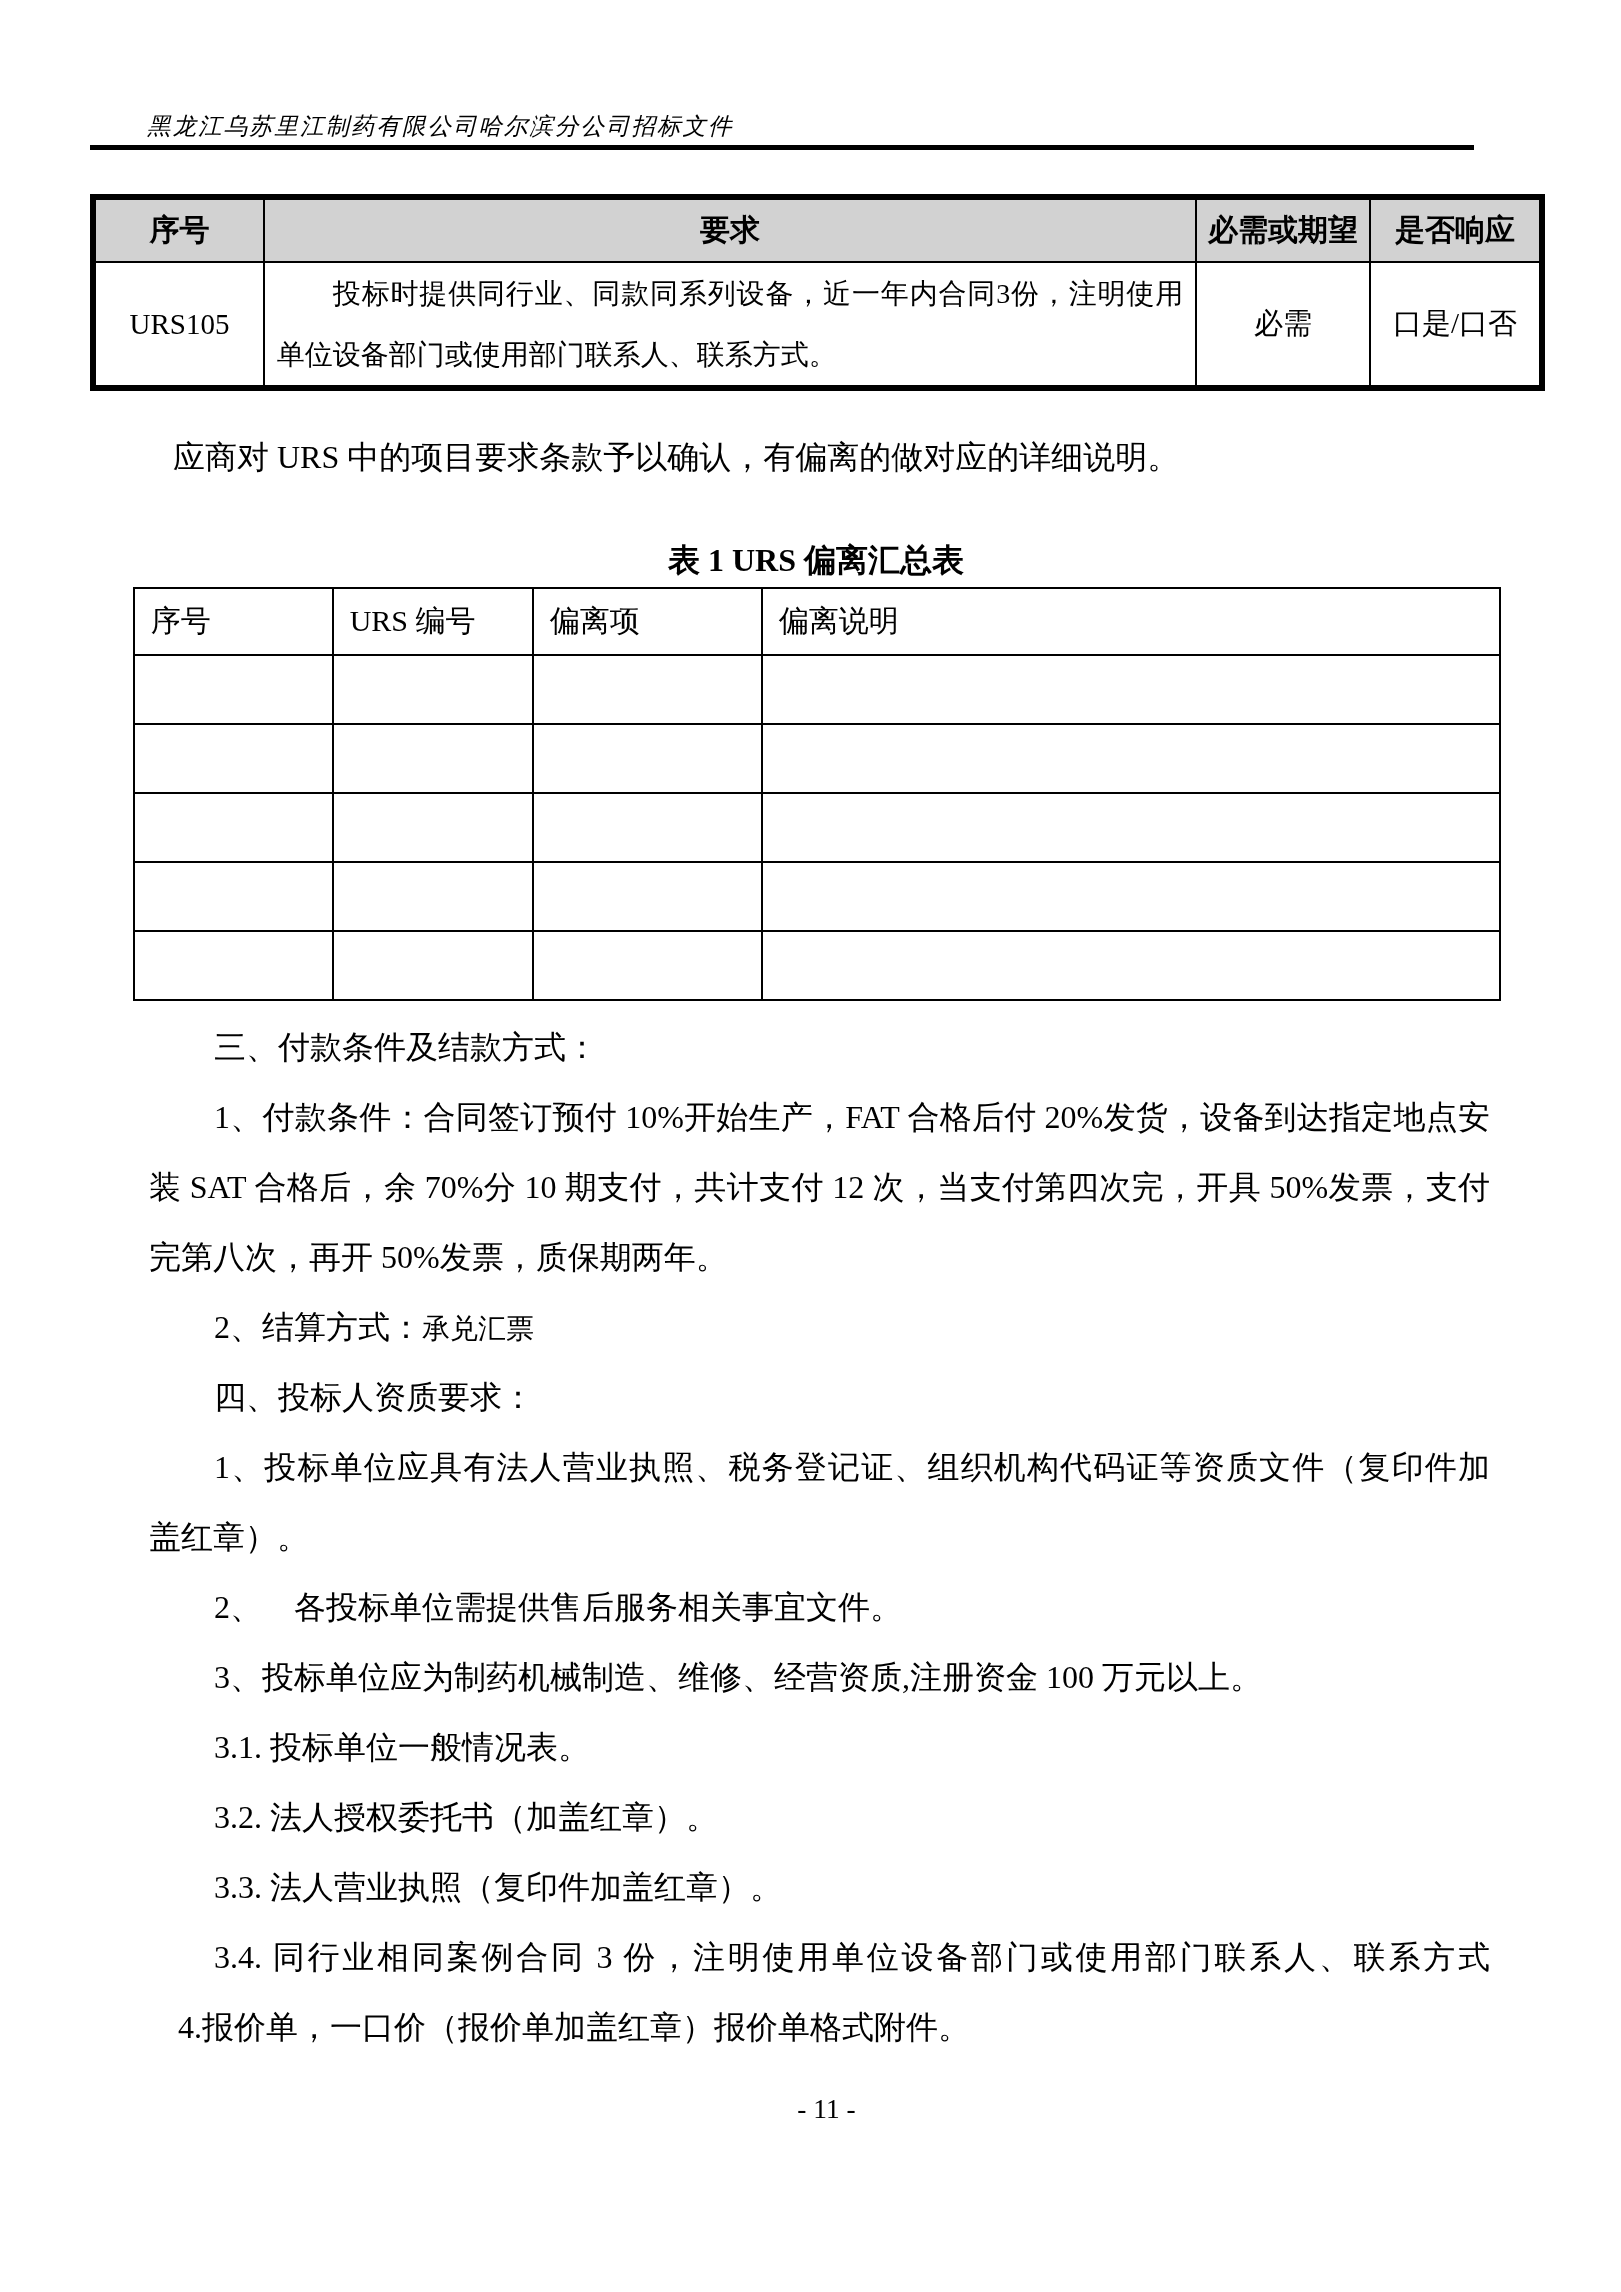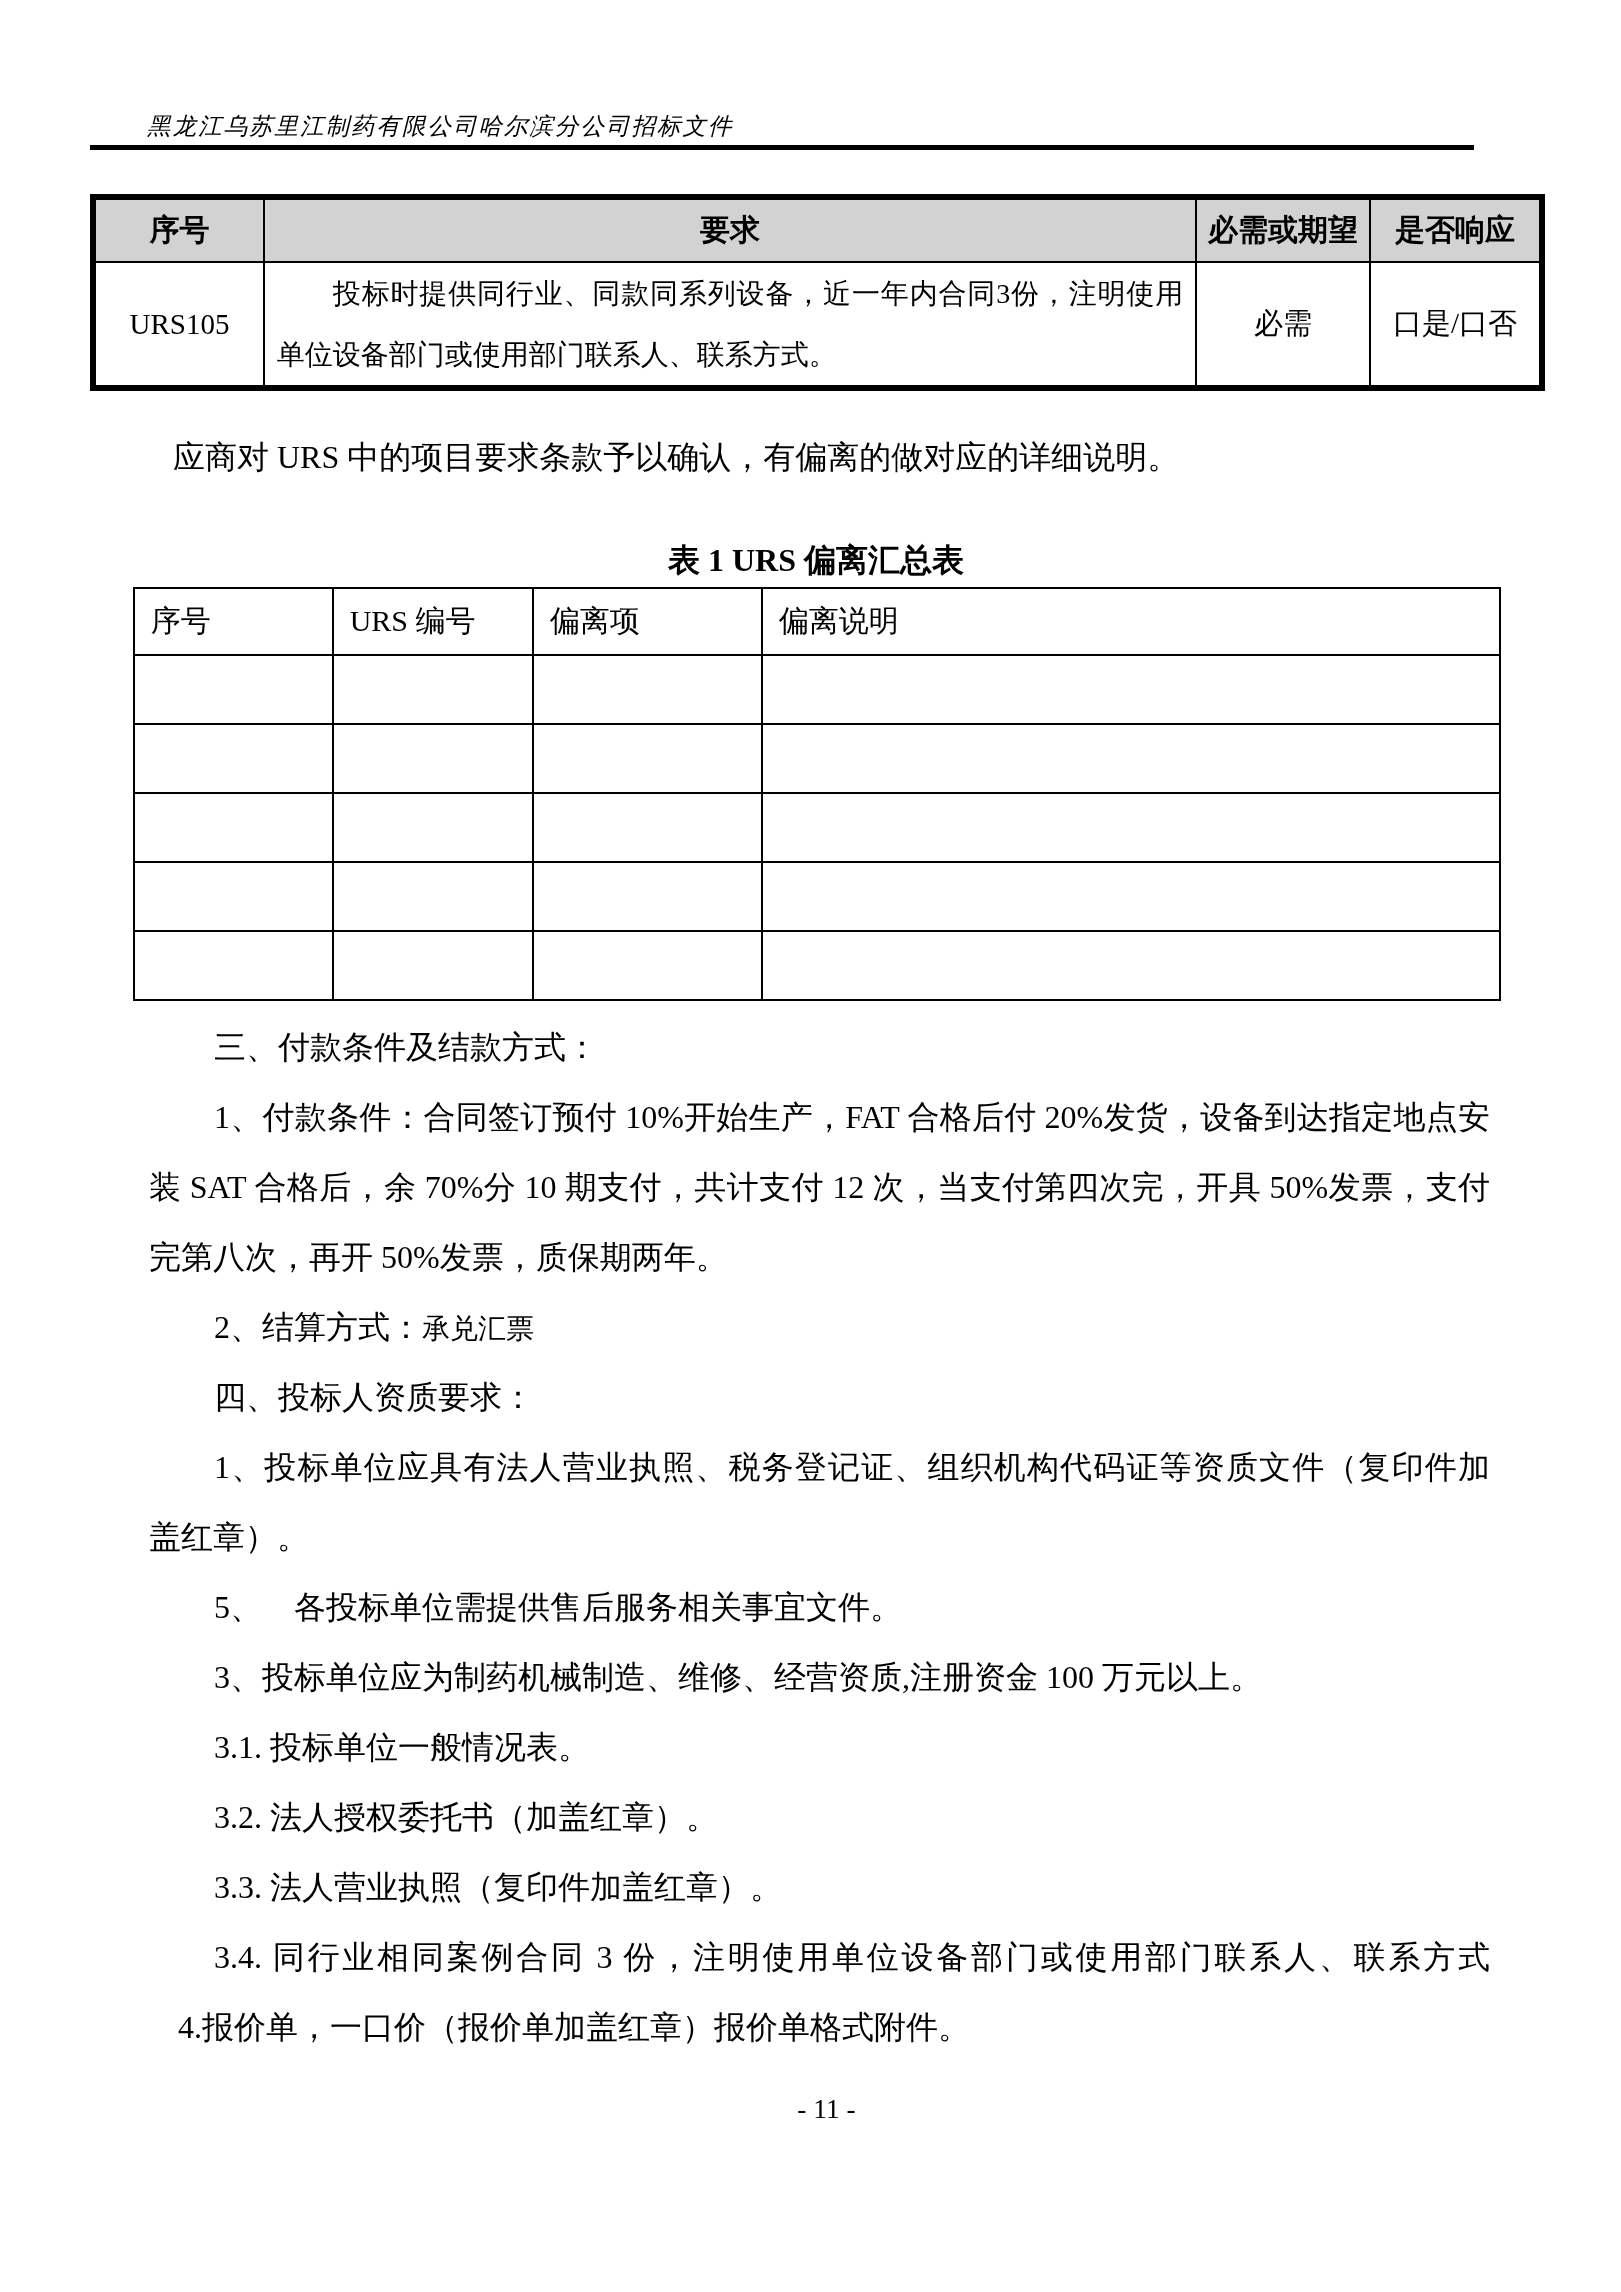--- a/index.html
+++ b/index.html
@@ -167,21 +167,21 @@
 
   <div class="abs body-lines">
     <div class="bodyline indent">三、付款条件及结款方式：</div>
     <div class="bodyline indent jl">1、付款条件：合同签订预付 10%开始生产，FAT 合格后付 20%发货，设备到达指定地点安</div>
     <div class="bodyline jl">装 SAT 合格后，余 70%分 10 期支付，共计支付 12 次，当支付第四次完，开具 50%发票，支付</div>
     <div class="bodyline">完第八次，再开 50%发票，质保期两年。</div>
     <div class="bodyline indent"><span>2、结算方式：</span><span class="suffix-small">承兑汇票</span></div>
     <div class="bodyline indent">四、投标人资质要求：</div>
     <div class="bodyline indent jl">1、投标单位应具有法人营业执照、税务登记证、组织机构代码证等资质文件（复印件加</div>
     <div class="bodyline">盖红章）。</div>
-    <div class="bodyline indent">5、　各投标单位需提供售后服务相关事宜文件。</div>
+    <div class="bodyline indent">2、　各投标单位需提供售后服务相关事宜文件。</div>
     <div class="bodyline indent">3、投标单位应为制药机械制造、维修、经营资质,注册资金 100 万元以上。</div>
     <div class="bodyline indent">3.1. 投标单位一般情况表。</div>
     <div class="bodyline indent">3.2. 法人授权委托书（加盖红章）。</div>
     <div class="bodyline indent">3.3. 法人营业执照（复印件加盖红章）。</div>
     <div class="bodyline indent jl">3.4. 同行业相同案例合同 3 份，注明使用单位设备部门或使用部门联系人、联系方式</div>
     <div class="bodyline small-indent">4.报价单，一口价（报价单加盖红章）报价单格式附件。</div>
   </div>
 
   <div class="abs page-footer">- 11 -</div>
 

